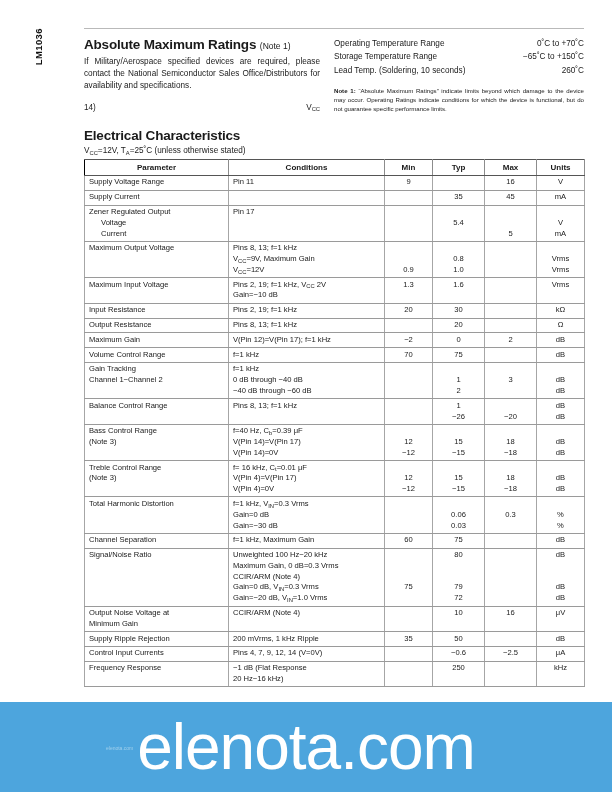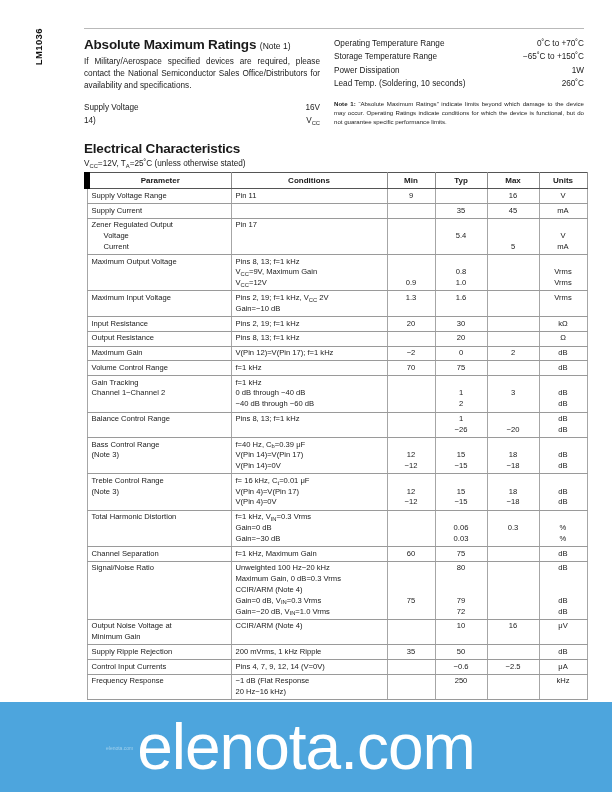--- a/index.html
+++ b/index.html
@@ -50,21 +50,21 @@
   table.ec col.c-cond {width:156px;}
   table.ec col.c-min  {width:48px;}
   table.ec col.c-typ  {width:52px;}
   table.ec col.c-max  {width:52px;}
   table.ec col.c-unit {width:48px;}
 
   table.ec th{
     font-size:8px;font-weight:bold;text-align:center;padding:3px 4px;
     border-left:1px solid #8c8c8c;border-right:1px solid #8c8c8c;
     border-top:1px solid #555;border-bottom:1px solid #555;}
-  table.ec th.first{border-left:6px solid #000000;}
+  table.ec th.first{border-left:1px solid #000000;}
 
   table.ec td{
     padding:1.5px 4px;vertical-align:top;
     border-left:1px solid #a6a6a6;border-right:1px solid #a6a6a6;
     border-bottom:1px solid #c9c9c9;line-height:1.42;}
   td.num{text-align:center;}
   td.unit{text-align:center;}
   tr.grp > td{border-bottom:1px solid #9a9a9a;}
   .indent{padding-left:12px;display:block;}
   .ln{display:block;min-height:9.6px;}
@@ -92,41 +92,33 @@
     <div class="amr">
 
       <div class="amr-left">
         <h1 class="sec">
           <span>Absolute Maximum Ratings</span>
           <span class="note">(Note 1)</span>
         </h1>
         <p class="mil">If Military/Aerospace specified devices are required, please contact the National Semiconductor Sales Office/Distributors for availability and specifications.</p>
 
         <div class="kv">
-          <span class="k">Supply Voltage</span>
-          <span class="v">16V</span>
-        </div>
-        <div class="kv">
           <span class="k">14)</span>
           <span class="v">V<sub>CC</sub></span>
         </div>
       </div>
 
       <div class="amr-right">
         <div class="kv">
           <span class="k">Operating Temperature Range</span>
           <span class="v">0˚C to +70˚C</span>
         </div>
         <div class="kv">
           <span class="k">Storage Temperature Range</span>
           <span class="v">−65˚C to +150˚C</span>
-        </div>
-        <div class="kv">
-          <span class="k">Power Dissipation</span>
-          <span class="v">1W</span>
         </div>
         <div class="kv">
           <span class="k">Lead Temp. (Soldering, 10 seconds)</span>
           <span class="v">260˚C</span>
         </div>
 
         <div class="note-blk">
           <b>Note 1:</b>
           <span>“Absolute Maximum Ratings” indicate limits beyond which damage to the device may occur. Operating Ratings indicate conditions for which the device is functional, but do not guarantee specific performance limits.</span>
         </div>

